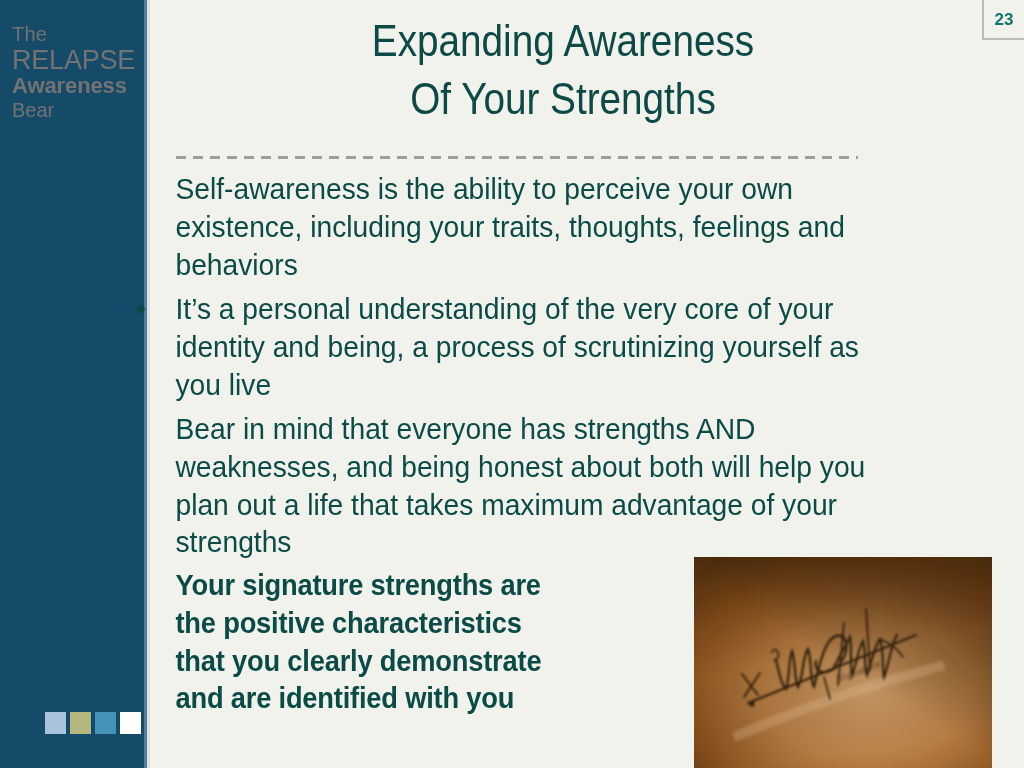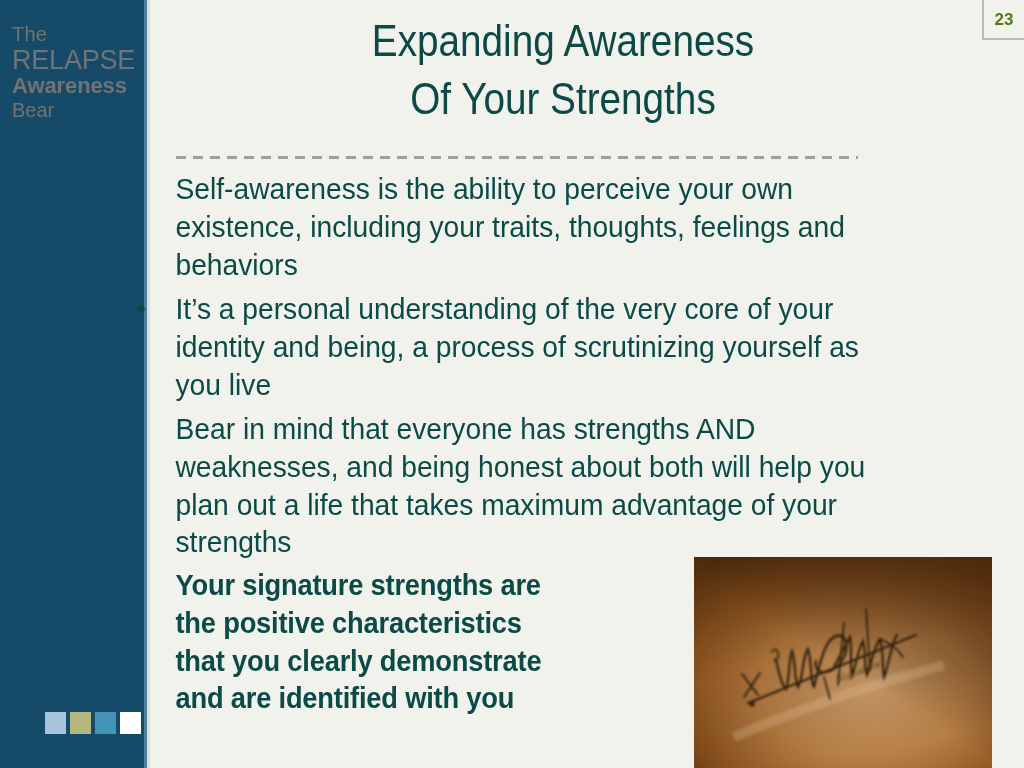--- a/index.html
+++ b/index.html
@@ -105,21 +105,21 @@
     border-bottom: 2px solid #b9bcb4;
     box-sizing: border-box;
     display: flex;
     align-items: flex-end;
     justify-content: center;
     padding-bottom: 8px;
   }
   .page-badge-num {
     font-size: 17px;
     font-weight: 700;
-    color: #4d7c0f;
+    color: #0f766e;
     font-family: "Liberation Sans", sans-serif;
   }
 
   
   .title {
     position: absolute;
     left: 150px;
     top: 12px;
     width: 826px;
     text-align: center;

